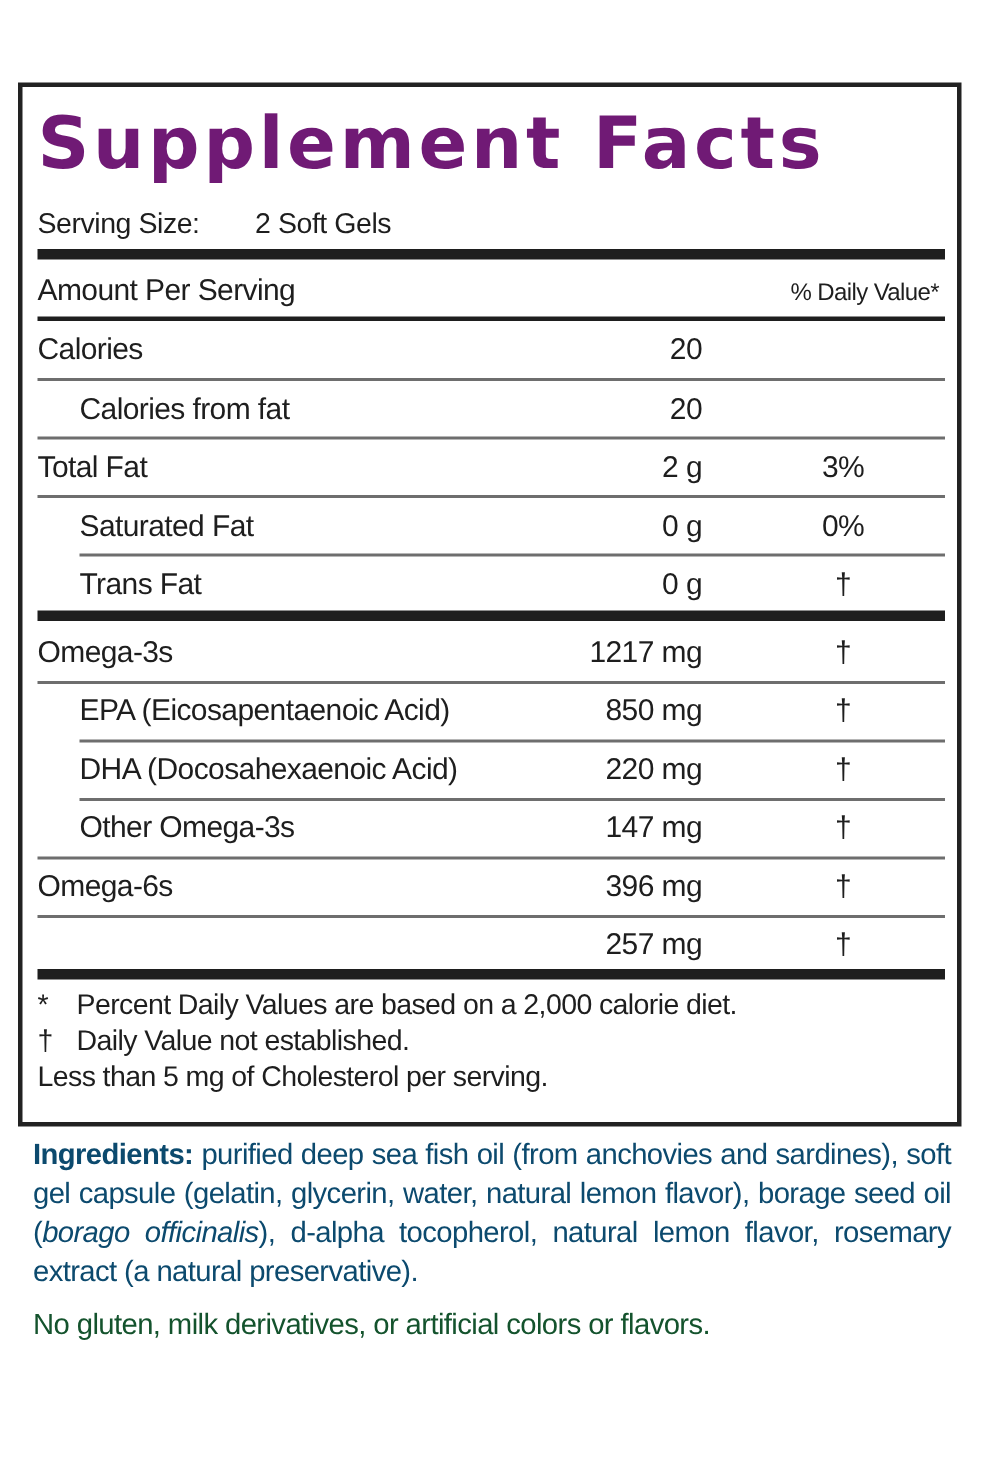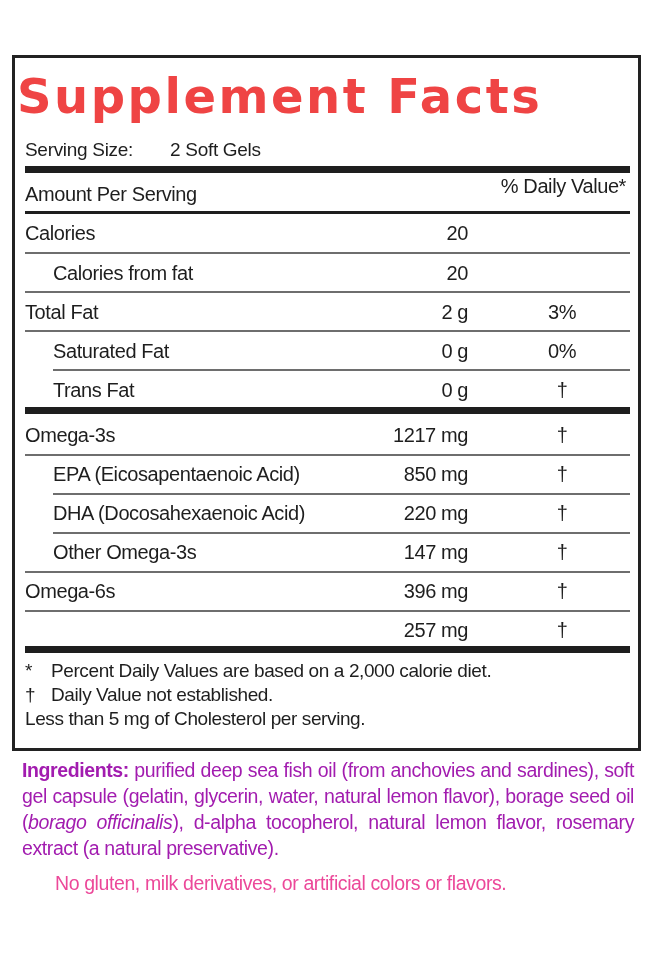--- a/index.html
+++ b/index.html
@@ -1,43 +1,43 @@
 <!DOCTYPE html>
 <html><head>
 <meta charset="utf-8">
 <style>
   html, body { margin: 0; padding: 0; background: #ffffff; }
   body { width: 662px; height: 973px; position: relative; overflow: hidden;
          font-family: "Liberation Sans", "DejaVu Sans", sans-serif; color: #1e1e1e; }
   .panel { position: absolute; left: 12px; top: 55px; width: 623px; height: 690px;
            border: 3px solid #222; box-sizing: content-box; }
-  .title { position: absolute; left: 2px; top: 10px; font-family: "DejaVu Sans", sans-serif;
-           font-weight: bold; font-size: 48px; letter-spacing: 2.5px; color: #ef4444; line-height: 56px; }
+  .title { position: absolute; left: 10px; top: 10px; font-family: "DejaVu Sans", sans-serif;
+           font-weight: bold; font-size: 48px; letter-spacing: 2.5px; color: #701a75; line-height: 56px; }
   .serving { position: absolute; left: 10px; top: 78px; font-size: 19px; line-height: 28px; letter-spacing: -0.3px; }
   .serving b { font-weight: normal; margin-left: 32px; }
   .bar { position: absolute; left: 10px; right: 8px; background: #1e1e1e; }
   .bar.thick { height: 7px; }
   .bar.med { height: 3px; }
   .rule { position: absolute; right: 8px; height: 2px; background: #6e6e6e; }
   .rule.full { left: 10px; }
   .rule.indent { left: 38px; }
   .row { position: absolute; left: 10px; right: 8px; height: 49px; font-size: 20px; line-height: 38px; letter-spacing: -0.4px; }
   .row .name { position: absolute; left: 0; }
   .row .name.ind { left: 28px; }
   .row .amt { position: absolute; right: 162px; text-align: center; }
   .row .dv { position: absolute; right: 38px; width: 60px; text-align: center; }
   .hdr-left { position: absolute; left: 10px; top: 118px; font-size: 20px; line-height: 36px; letter-spacing: -0.4px; }
-  .hdr-right { position: absolute; right: 12px; top: 110px; font-size: 20px; line-height: 36px; letter-spacing: -0.4px; }
+  .hdr-right { position: absolute; right: 12px; top: 120px; font-size: 16px; line-height: 36px; letter-spacing: -0.4px; }
   .foot { position: absolute; left: 10px; font-size: 19px; line-height: 24px; letter-spacing: -0.4px; }
   .foot .sym { display: inline-block; width: 26px; }
   .ingredients { position: absolute; left: 22px; top: 757px; width: 612px; font-size: 19.5px; line-height: 26px;
-                 letter-spacing: -0.4px; text-align: justify; color: #a21caf; }
+                 letter-spacing: -0.4px; text-align: justify; color: #0c4a6e; }
   .ingredients b { font-weight: bold; }
   .ingredients i { font-style: italic; }
-  .nogluten { position: absolute; left: 22px; top: 870px; font-size: 19.5px; line-height: 26px; letter-spacing: -0.4px; color: #ec4899; margin-left: 33px; }
+  .nogluten { position: absolute; left: 22px; top: 870px; font-size: 19.5px; line-height: 26px; letter-spacing: -0.4px; color: #14532d; }
 </style>
 </head>
 <body>
 
 <div class="panel">
   <div class="title">Supplement Facts</div>
   <div class="serving">
     <span>Serving Size:</span>
     <b>2 Soft Gels</b>
   </div>

